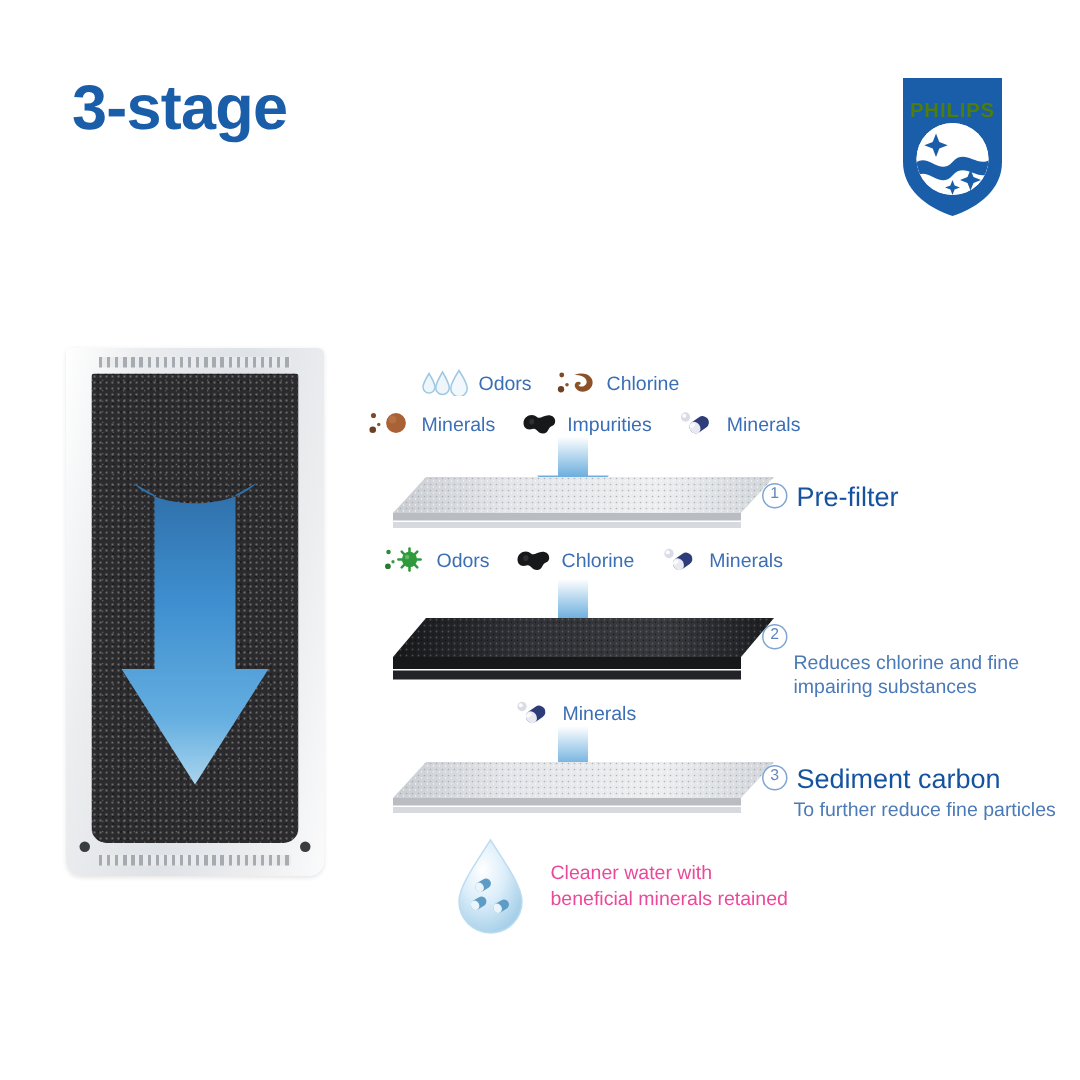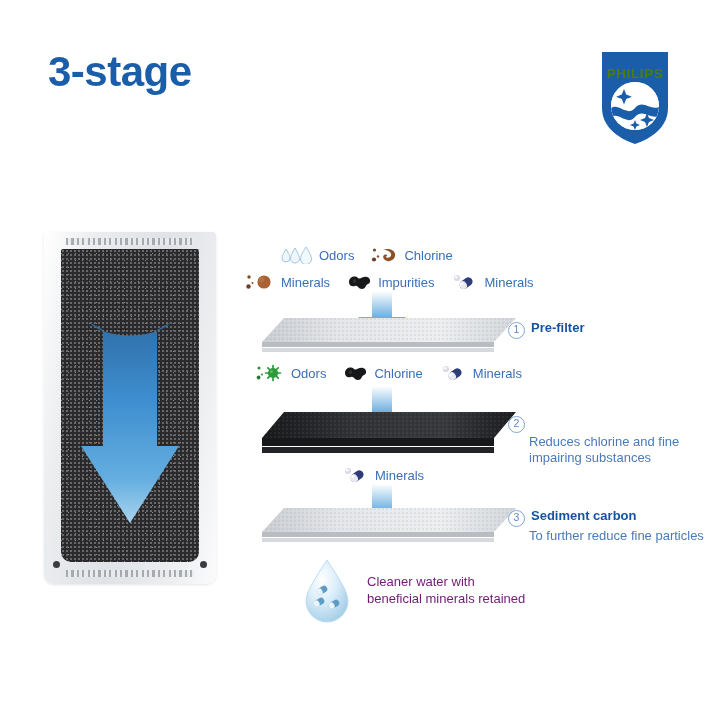--- a/index.html
+++ b/index.html
@@ -69,25 +69,25 @@
   .tag:last-child{margin-right:0;}
 
   .slab{position:absolute;}
   .num-block{position:absolute;width:205px;}
   .num-row{display:flex;align-items:flex-start;gap:6px;}
   .num-circle{
     flex:0 0 auto;width:15px;height:15px;border-radius:50%;
     border:1px solid #7fa5d4;color:#5d86bd;
     font-size:10.5px;line-height:13px;text-align:center;margin-top:2px;
   }
-  .num-title{color:#15539e;font-size:13px;font-weight:700;line-height:1.28;}
+  .num-title{color:#15539e;font-size:18px;font-weight:400;line-height:1.28;}
   .num-desc{color:#4b7ab8;font-size:13px;line-height:1.26;margin-left:21px;margin-top:1px;}
 
   .result-row{position:absolute;display:flex;align-items:center;gap:11px;}
-  .result-text{color:#701a75;font-size:13px;line-height:1.32;}
+  .result-text{color:#ec4899;font-size:13px;line-height:1.32;}
 
   .arrow-holder{position:absolute;}
 </style>
 </head>
 <body>
 
 <div class="stage">
 
   <div id="page-title">
     <span>3-stage</span>

